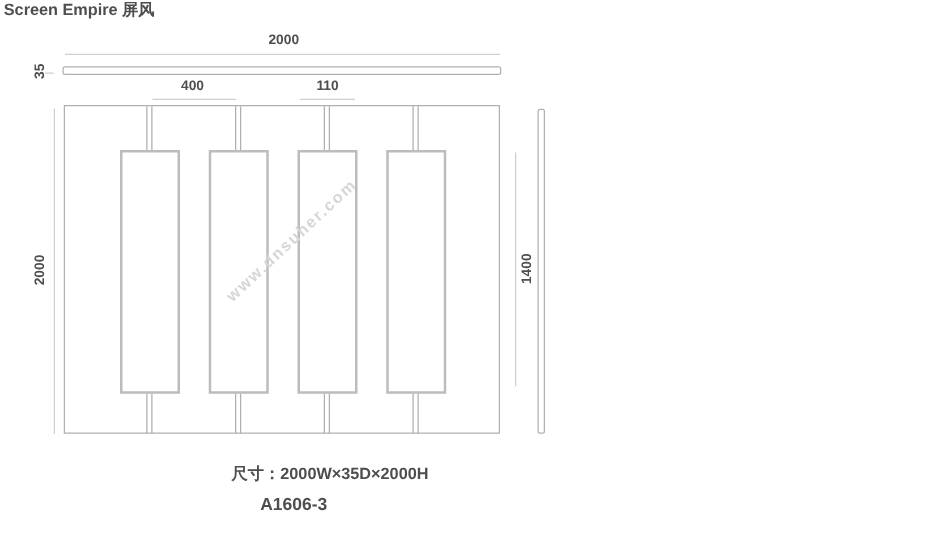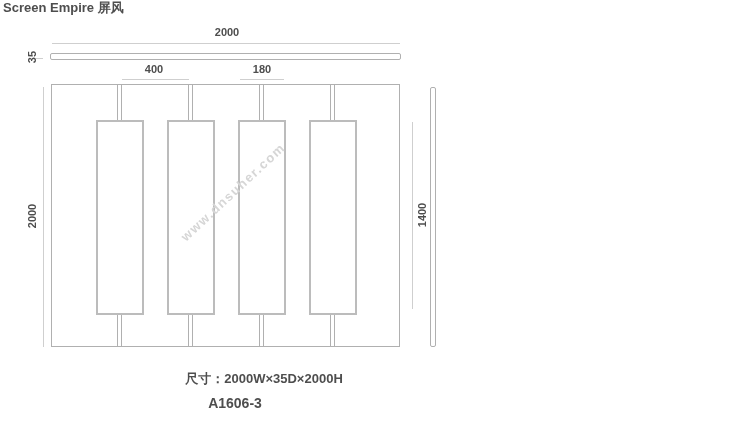--- a/index.html
+++ b/index.html
@@ -65,21 +65,21 @@
   <div class="dim-line-h" style="left:52px;top:43px;width:348px;"></div>
 
   <div class="dim-label vert" style="left:32px;top:57px;">35</div>
   <div class="dim-line-h" style="left:36px;top:58px;width:7px;"></div>
 
   <div class="bar" style="left:50px;top:53px;width:351px;height:7px;"></div>
 
   <div class="dim-label" style="left:154px;top:63px;">400</div>
   <div class="dim-line-h" style="left:122px;top:79px;width:67px;"></div>
 
-  <div class="dim-label" style="left:262px;top:63px;">180</div>
+  <div class="dim-label" style="left:262px;top:63px;">110</div>
   <div class="dim-line-h" style="left:240px;top:79px;width:44px;"></div>
 
   <div class="outer-rect"></div>
 
   <div class="connector top" style="left:117px;"></div>
   <div class="connector top" style="left:188px;"></div>
   <div class="connector top" style="left:259px;"></div>
   <div class="connector top" style="left:330px;"></div>
 
   <div class="panel" style="left:96px;"></div>

